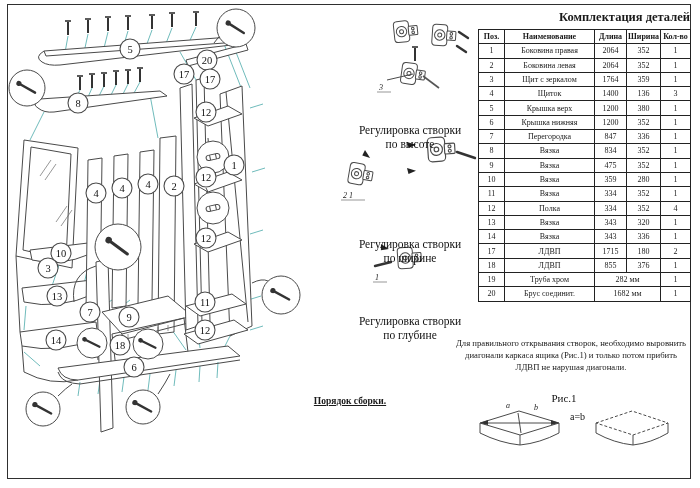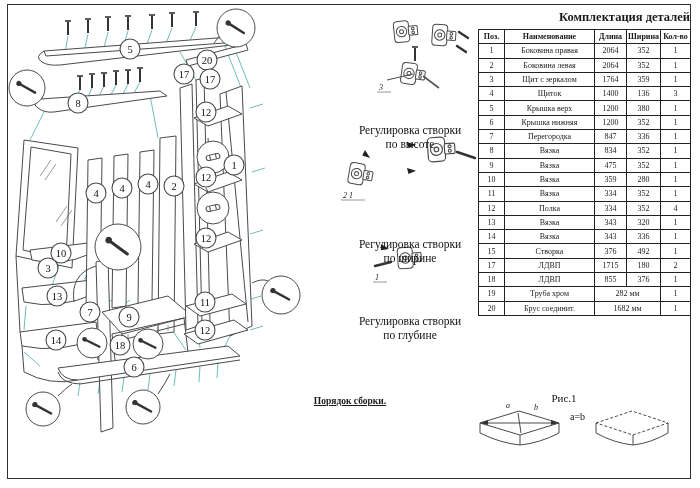--- a/index.html
+++ b/index.html
@@ -460,27 +460,20 @@
           <td>1</td>
         </tr>
         <tr>
           <td>14</td>
           <td>Вязка</td>
           <td>343</td>
           <td>336</td>
           <td>1</td>
         </tr>
         <tr>
-          <td>15</td>
-          <td>Створка</td>
-          <td>376</td>
-          <td>492</td>
-          <td>1</td>
-        </tr>
-        <tr>
           <td>17</td>
           <td>ЛДВП</td>
           <td>1715</td>
           <td>180</td>
           <td>2</td>
         </tr>
         <tr>
           <td>18</td>
           <td>ЛДВП</td>
           <td>855</td>
@@ -495,20 +488,21 @@
         </tr>
         <tr>
           <td>20</td>
           <td>Брус соединит.</td>
           <td colspan="2">1682 мм</td>
           <td>1</td>
         </tr>
       </tbody>
   </table>
 
+  <div class="note">Для правильного открывания  створок, необходимо выровнить диагонали каркаса ящика (Рис.1) и только потом прибить ЛДВП не нарушая диагонали.</div>
 
   <svg id="fig1" width="246" height="70" viewBox="0 0 246 70">
     <text class="fig-label" x="116" y="12">Рис.1</text>
     <g>
       <polygon class="ln" points="32,33 71,21 111,33 72,45"></polygon>
       <path class="lnf" d="M32,33 L32,43 Q52,53 72,55 L72,45 M111,33 L111,43 Q92,53 72,55"></path>
       <line x1="36" y1="33" x2="107" y2="33" class="lnf"></line>
       <line x1="70" y1="23" x2="73" y2="43" class="lnf"></line>
       <polygon points="32,33 40,30 40,35" fill="#333"></polygon>
       <polygon points="111,33 103,30 103,35" fill="#333"></polygon>

